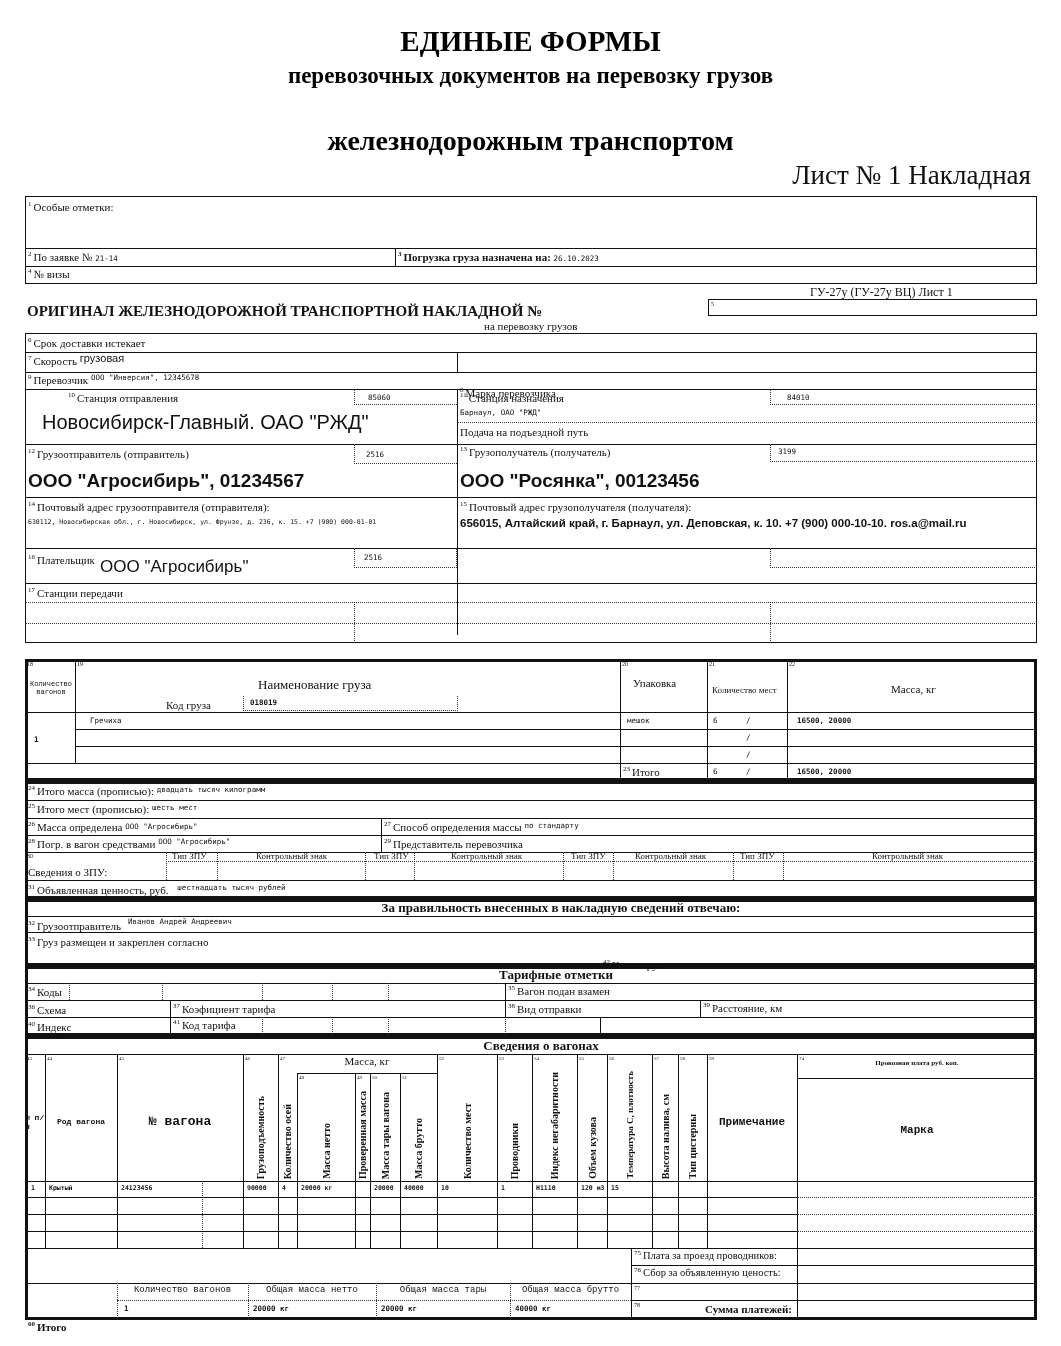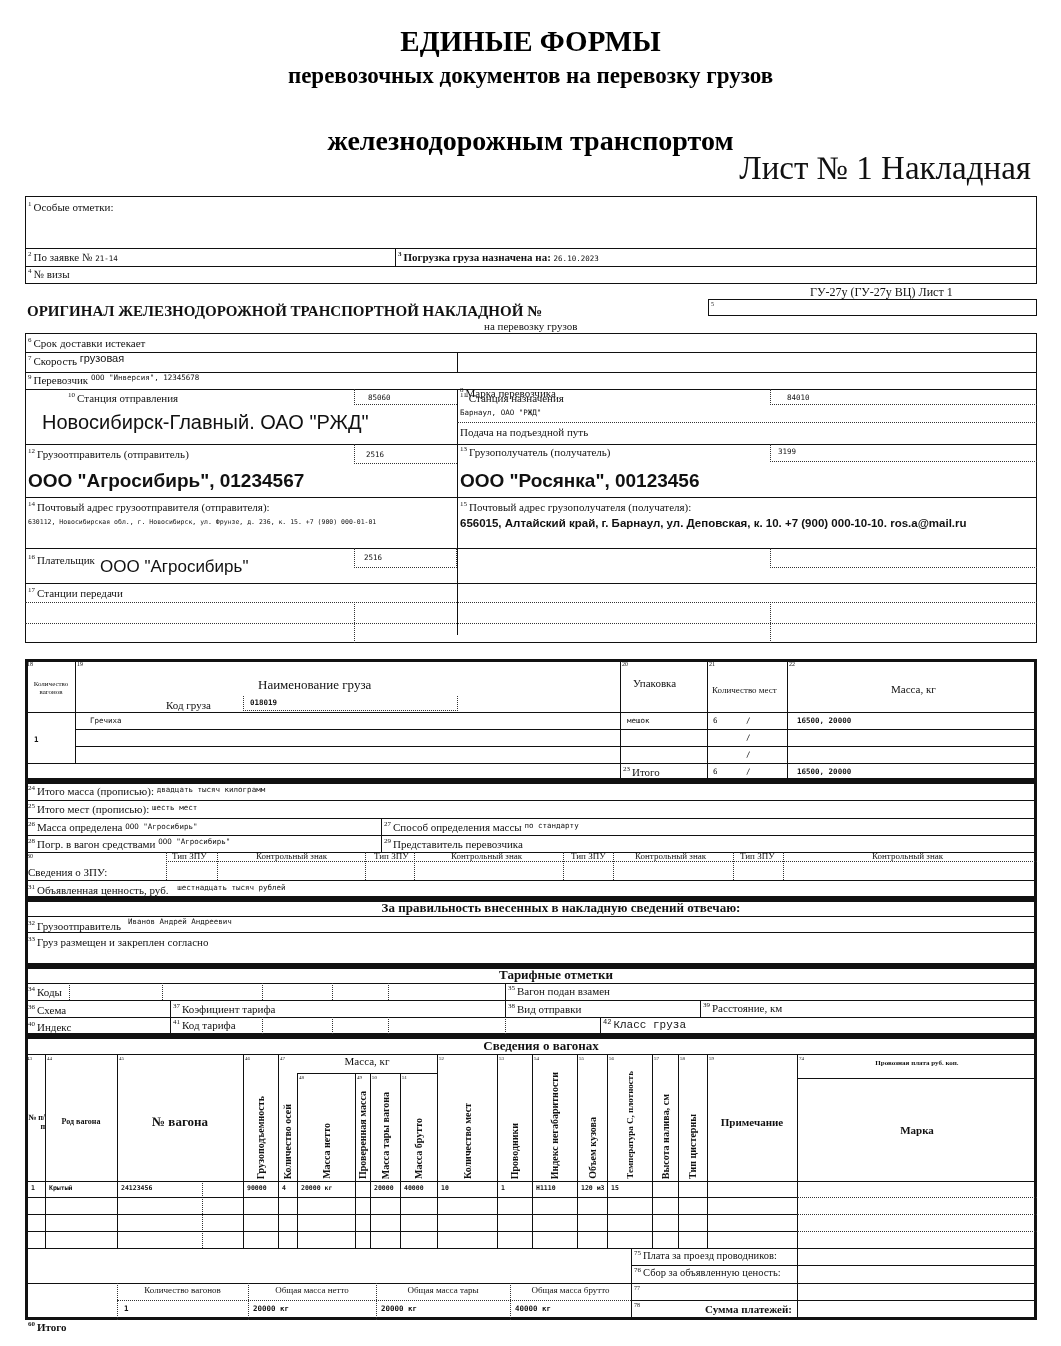--- a/index.html
+++ b/index.html
@@ -14,30 +14,30 @@
   .dot-b{border-bottom:1px dotted #333;}
   .dot-t{border-top:1px dotted #333;}
   .dot-r{border-right:1px dotted #333;}
   .lbl{font-size:11px;white-space:nowrap;}
   .lbl sup{font-size:7px;vertical-align:top;position:relative;top:-1px;margin-right:2px;}
   .val-s{font-family:"DejaVu Sans Mono",monospace;font-size:7.5px;white-space:nowrap;}
   .val-m{font-family:"Liberation Sans",sans-serif;font-size:12px;white-space:nowrap;}
   .val-l{font-family:"Liberation Sans",sans-serif;font-size:19px;white-space:nowrap;}
   .num{font-size:6px;position:absolute;left:2px;top:1px;}
   .vert{writing-mode:vertical-rl;transform:rotate(180deg);font-weight:bold;font-size:10px;white-space:nowrap;}
-  .ctr{display:flex;align-items:center;justify-content:center;text-align:right;}
+  .ctr{display:flex;align-items:center;justify-content:center;text-align:left;font-family:Liberation Mono, monospace;}
   .bold{font-weight:bold;}
 </style>
 </head>
 <body>
 
 <div class="abs hdr" style="top:25px;font-size:29px;">ЕДИНЫЕ ФОРМЫ</div>
 <div class="abs hdr" style="top:63px;font-size:23px;">перевозочных документов на перевозку грузов</div>
 <div class="abs hdr" style="top:97px;font-size:28px;margin-top:28px;">железнодорожным транспортом</div>
-<div class="abs" style="right:30px;top:150px;font-size:33px;">Лист № 1 Накладная</div>
+<div class="abs" style="right:30px;top:160px;font-size:27px;">Лист № 1 Накладная</div>
 
 <div class="abs b" style="left:25px;top:196px;width:1012px;height:88px;"></div>
 <div class="abs lbl" style="left:28px;top:201px;"><sup>1</sup><span>Особые отметки:</span></div>
 <div class="abs bt" style="left:25px;top:248px;width:1012px;"></div>
 <div class="abs bl" style="left:395px;top:248px;height:18px;"></div>
 <div class="abs bt" style="left:25px;top:266px;width:1012px;"></div>
 <div class="abs lbl" style="left:28px;top:251px;"><sup>2</sup><span>По заявке №</span> <span class="val-s">21-14</span></div>
 <div class="abs lbl bold" style="left:398px;top:251px;"><sup>3</sup><span>Погрузка груза назначена на:</span> <span class="val-s" style="font-weight:normal">26.10.2023</span></div>
 <div class="abs lbl" style="left:28px;top:268px;"><sup>4</sup><span>№ визы</span></div>
 
@@ -202,21 +202,21 @@
 <div class="abs bl" style="left:700px;top:1000px;height:17px;"></div>
 <div class="abs lbl" style="left:703px;top:1002px;"><sup>39</sup><span>Расстояние, км</span></div>
 <div class="abs bt" style="left:25px;top:1017px;width:1012px;"></div>
 <div class="abs lbl" style="left:28px;top:1021px;"><sup>40</sup><span>Индекс</span></div>
 <div class="abs lbl" style="left:173px;top:1019px;"><sup>41</sup><span>Код тарифа</span></div>
 <div class="abs dot-l" style="left:262px;top:1017px;height:17px;"></div>
 <div class="abs dot-l" style="left:332px;top:1017px;height:17px;"></div>
 <div class="abs dot-l" style="left:388px;top:1017px;height:17px;"></div>
 <div class="abs dot-l" style="left:505px;top:1017px;height:17px;"></div>
 <div class="abs bl" style="left:600px;top:1017px;height:17px;"></div>
-<div class="abs lbl" style="left:603px;top:1019px;font-family:Liberation Mono, monospace;"><sup>42</sup><span>Класс груза</span></div>
+<div class="abs lbl" style="left:603px;top:959px;"><sup>42</sup><span>Класс груза</span></div>
 
 <div class="abs thick" style="left:25px;top:1036px;width:1012px;height:284px;"></div>
 <div class="abs bold" style="left:25px;width:1012px;top:1038px;text-align:center;font-size:13px;padding-left:20px;">Сведения о вагонах</div>
 <div class="abs bt" style="left:25px;top:1054px;width:772px;"></div>
 <div class="abs bt" style="left:797px;top:1054px;width:240px;"></div>
 
 <div id="wagon-cols">
     <div class="abs" style="left: 27px; top: 1056px; font-size: 5px;">43</div>
     <div class="abs ctr bold" style="left: 25px; top: 1062px; width: 20px; height: 119px; font-size: 8px;">№ п/п</div>
     <div class="abs bl" style="left: 45px; top: 1054px; height: 194px;"></div>

